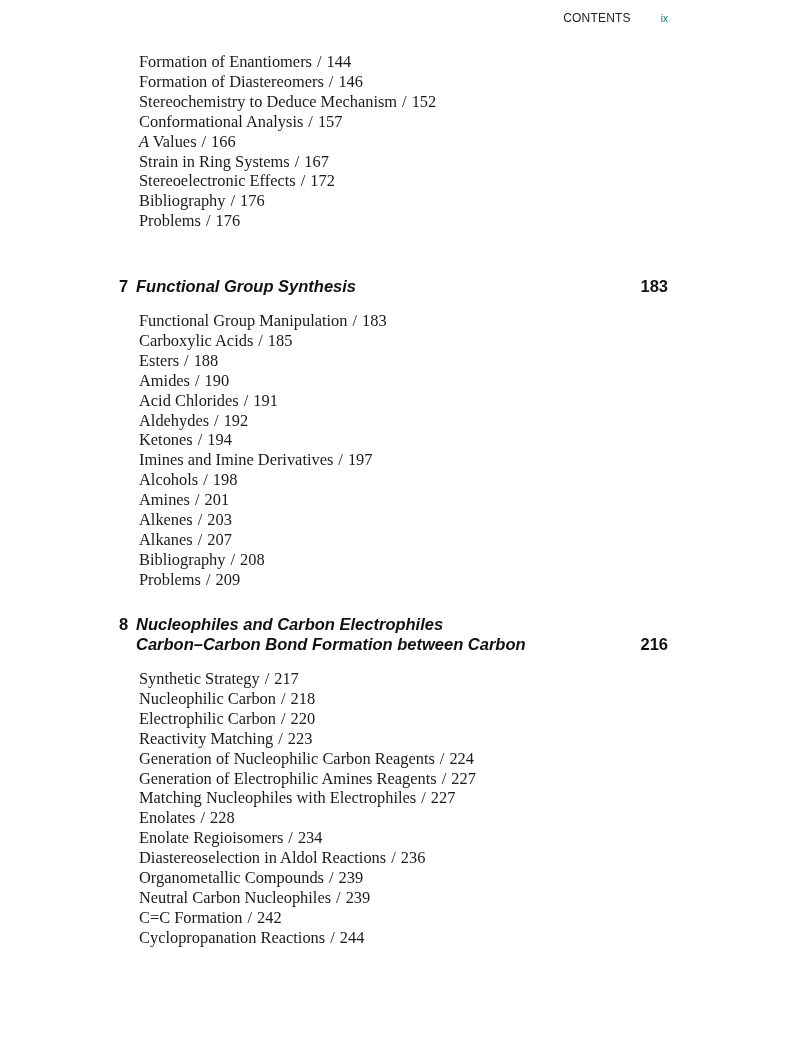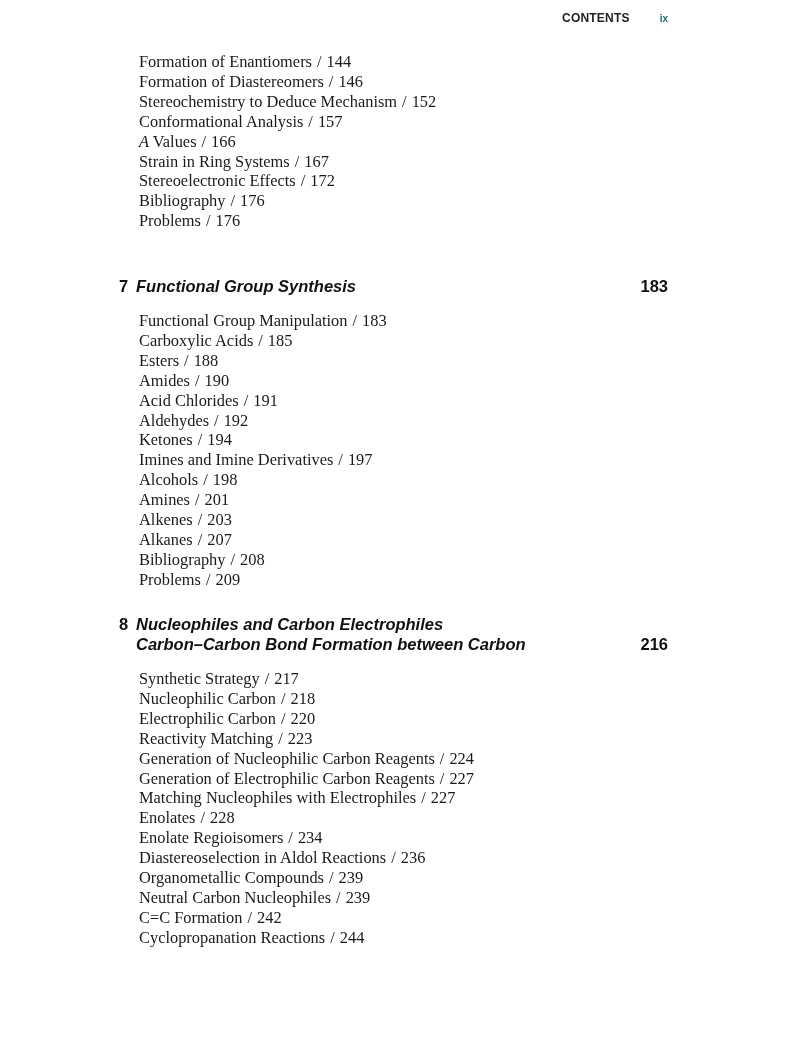--- a/index.html
+++ b/index.html
@@ -20,25 +20,24 @@
       right: 135px;
       display: flex;
       align-items: baseline;
       font-family: "Liberation Sans", sans-serif;
     }
     .running-head .section {
       font-size: 12px;
       letter-spacing: 0.2px;
       color: #222;
       margin-right: 30px;
-      font-weight: bold;
     }
     .running-head .folio {
       font-size: 10px;
-      font-weight: bold;
+      font-weight: normal;
       color: #0f766e;
     }
     .entries {
       position: absolute;
       left: 139px;
       font-family: "Liberation Serif", serif;
       font-size: 16.4px;
       line-height: 19.9px;
       color: #1a1a1a;
     }
@@ -123,21 +122,21 @@
   </div>
   <span class="page">216</span>
 </div>
 
 <div class="entries" style="top:669px;">
   <div class="entry"><span>Synthetic Strategy</span><span class="sep">/</span><span>217</span></div>
   <div class="entry"><span>Nucleophilic Carbon</span><span class="sep">/</span><span>218</span></div>
   <div class="entry"><span>Electrophilic Carbon</span><span class="sep">/</span><span>220</span></div>
   <div class="entry"><span>Reactivity Matching</span><span class="sep">/</span><span>223</span></div>
   <div class="entry"><span>Generation of Nucleophilic Carbon Reagents</span><span class="sep">/</span><span>224</span></div>
-  <div class="entry"><span>Generation of Electrophilic Carbon Reagents</span><span class="sep">/</span><span>227</span></div>
+  <div class="entry"><span>Generation of Electrophilic Amines Reagents</span><span class="sep">/</span><span>227</span></div>
   <div class="entry"><span>Matching Nucleophiles with Electrophiles</span><span class="sep">/</span><span>227</span></div>
   <div class="entry"><span>Enolates</span><span class="sep">/</span><span>228</span></div>
   <div class="entry"><span>Enolate Regioisomers</span><span class="sep">/</span><span>234</span></div>
   <div class="entry"><span>Diastereoselection in Aldol Reactions</span><span class="sep">/</span><span>236</span></div>
   <div class="entry"><span>Organometallic Compounds</span><span class="sep">/</span><span>239</span></div>
   <div class="entry"><span>Neutral Carbon Nucleophiles</span><span class="sep">/</span><span>239</span></div>
   <div class="entry"><span>C=C Formation</span><span class="sep">/</span><span>242</span></div>
   <div class="entry"><span>Cyclopropanation Reactions</span><span class="sep">/</span><span>244</span></div>
 </div>
 

